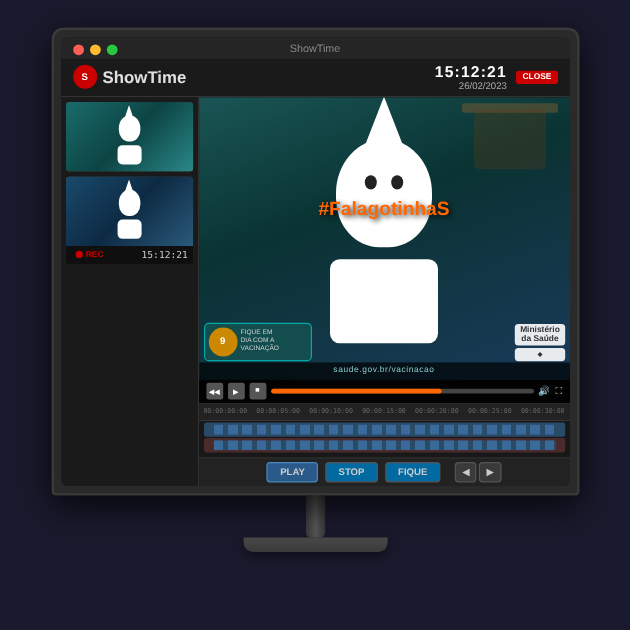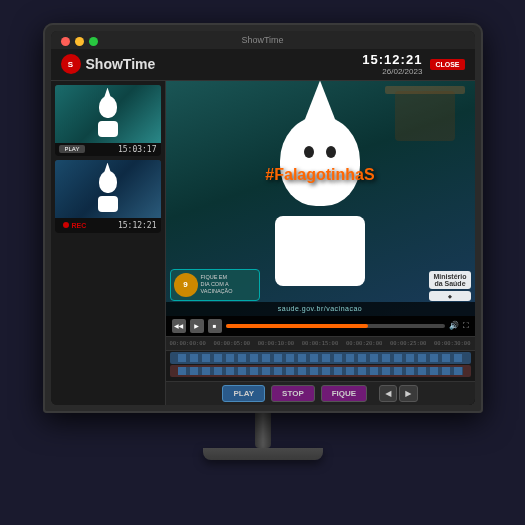--- a/index.html
+++ b/index.html
@@ -537,21 +537,21 @@
       height: 24px;
       background: #222;
       display: flex;
       align-items: center;
       justify-content: center;
       gap: 6px;
       border-top: 1px solid #333;
     }
 
     .action-btn {
-      background: #701a75;
+      background: #0369a1;
       border: 1px solid #555;
       color: #ccc;
       font-size: 8px;
       padding: 3px 10px;
       border-radius: 3px;
       cursor: pointer;
       font-weight: bold;
     }
     .action-btn.primary {
       background: #2a5a8a;
@@ -651,24 +651,20 @@
 
             <div class="playlist-item">
               <div class="playlist-thumb">
                 <div class="thumb-character">
                   <div class="char-body">
                     <div class="char-head"></div>
                     <div class="char-torso"></div>
                   </div>
                 </div>
               </div>
-              <div class="playlist-item-bar">
-                <button class="play-btn-small">PLAY</button>
-                <span class="item-timecode">15:03:17</span>
-              </div>
             </div>
 
             <div class="playlist-item">
               <div class="playlist-thumb" style="background: linear-gradient(135deg, #1a4a6b 0%, #0d2a44 50%, #2a5a7a 100%);">
                 <div class="thumb-character">
                   <div class="char-body">
                     <div class="char-head"></div>
                     <div class="char-torso"></div>
                   </div>
                 </div>

